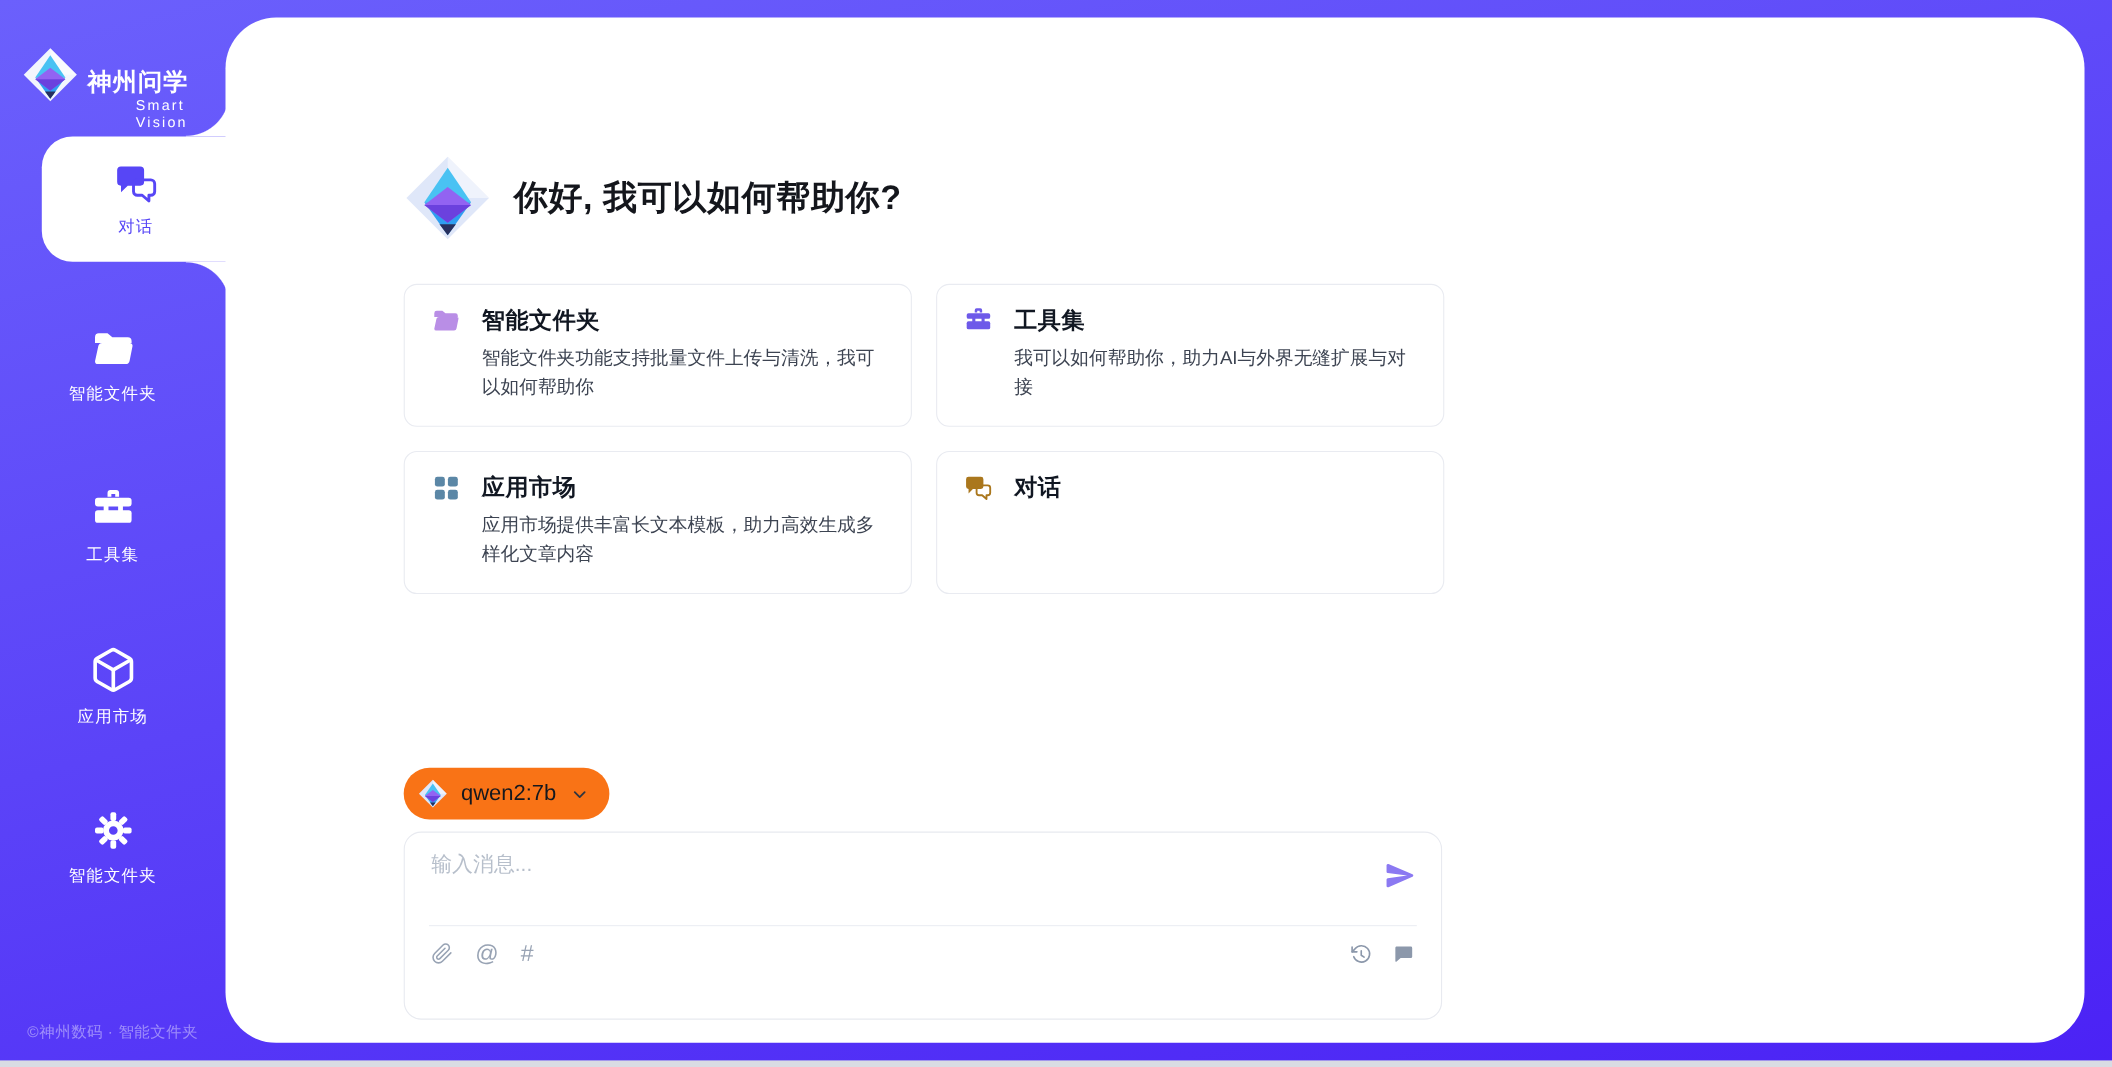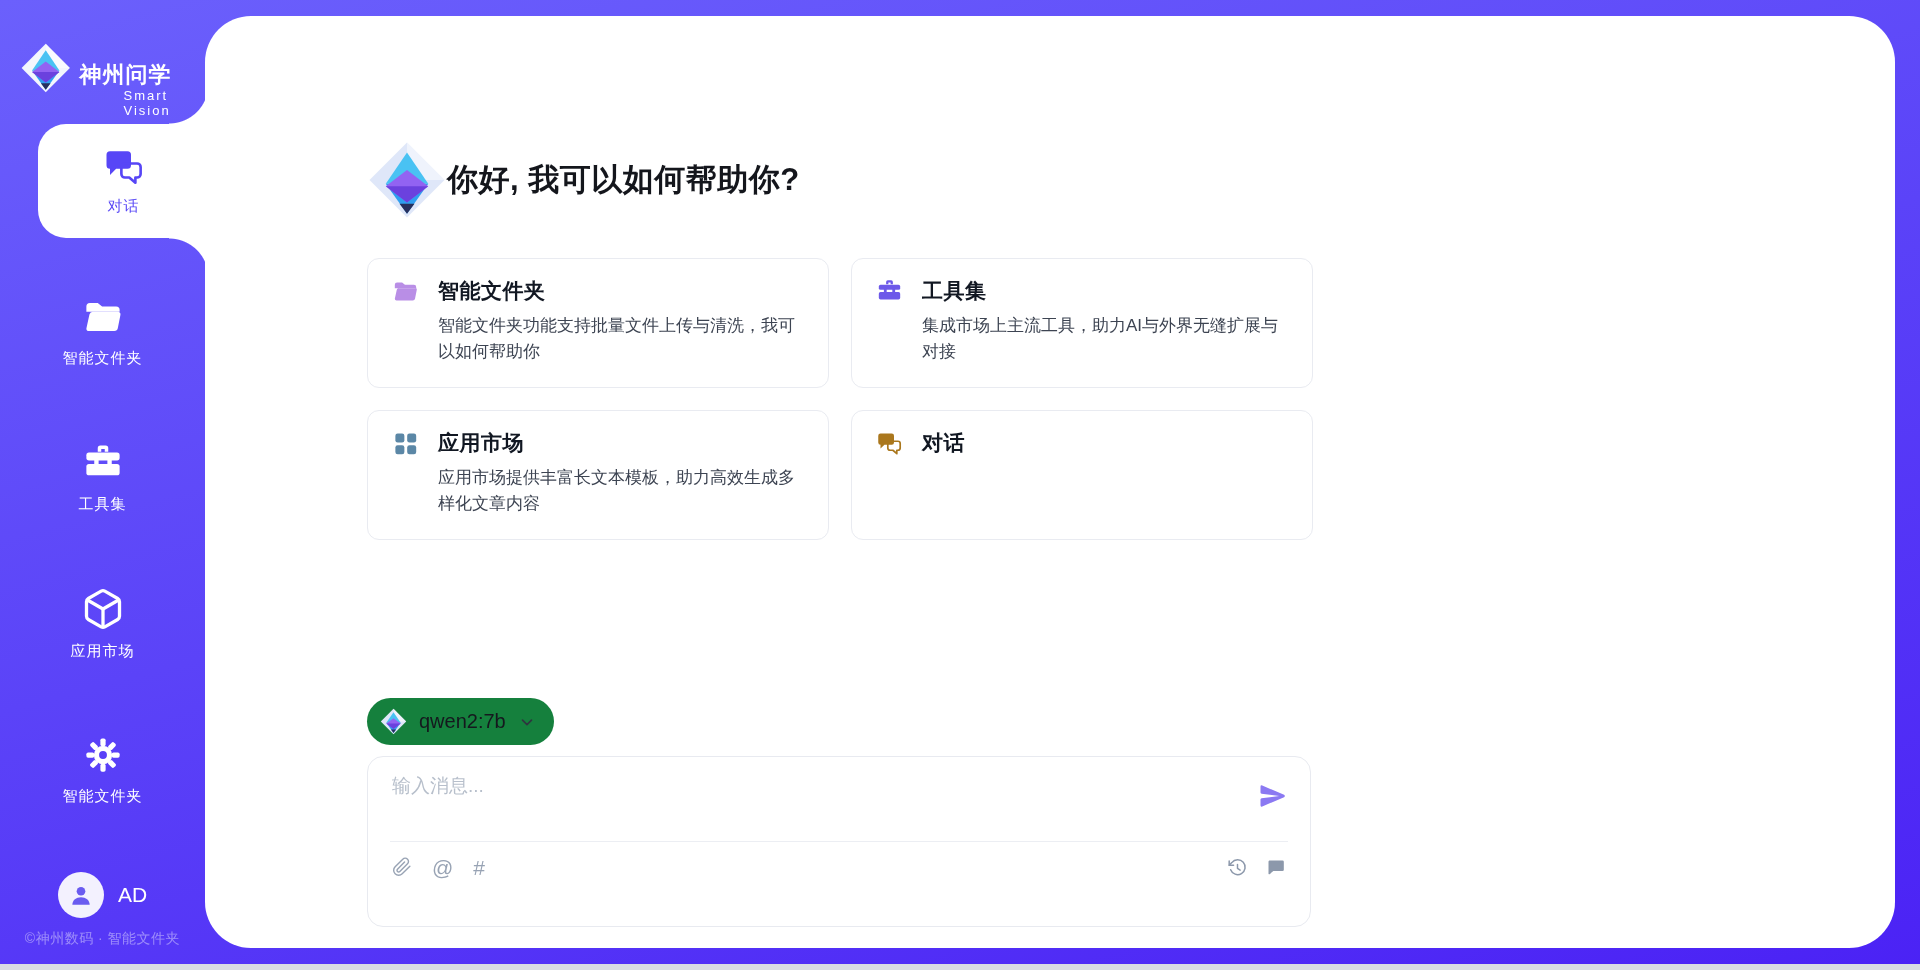--- a/index.html
+++ b/index.html
@@ -61,21 +61,21 @@
   .avatar svg{ width:26px; height:26px; }
   .user-name{ color:#fff; font-size:21px; }
   .side-footer{
     position:absolute; top:930px; left:0; width:205px; text-align:center;
     color:rgba(255,255,255,.42); font-size:14px; white-space:nowrap; letter-spacing:.5px;
   }
 
   
   .content{ position:absolute; left:367px; top:0; width:946px; height:100%; }
 
-  .greeting{ position:absolute; top:140px; left:0; display:flex; align-items:center; }
+  .greeting{ position:absolute; top:140px; left:0; display:flex; align-items:center; gap:20px; }
   .greeting .dm{ width:80px; height:80px; }
   .greeting-text{ font-size:31px; font-weight:bold; color:#14161c; letter-spacing:.5px; }
 
   .cards{
     position:absolute; top:258px; left:0;
     display:grid; grid-template-columns:462px 462px; gap:22px 22px;
   }
   .card{
     width:462px; height:130px; background:#fff;
     border:1px solid #e9ebf1; border-radius:12px;
@@ -87,21 +87,21 @@
   .card-desc{
     margin:8px 0 0 46px; max-width:368px;
     font-size:17px; line-height:26px; color:#3d4452;
   }
   .ic-folder{ color:#b98ee6; } .ic-toolbox{ color:#6d59e9; }
   .ic-grid{ color:#5b87a6; } .ic-chat-card{ color:#aa771d; }
 
   .model-chip{
     position:absolute; top:698px; left:0; height:47px;
     display:inline-flex; align-items:center; gap:12px;
-    background:#15803d; border-radius:24px; padding:0 18px 0 13px; cursor:pointer;
+    background:#f97316; border-radius:24px; padding:0 18px 0 13px; cursor:pointer;
   }
   .model-chip .dm{ width:27px; height:27px; }
   .model-name{ font-size:20px; color:#15181e; }
   .model-chip .chev{ width:18px; height:18px; }
 
   .composer{
     position:absolute; top:756px; left:0; width:944px; height:171px;
     background:#fff; border:1px solid #e8eaf0; border-radius:16px;
   }
   .composer textarea{
@@ -235,28 +235,20 @@
     <div class="nav-label">应用市场</div>
   </div>
 
   <div class="nav-item ni-5">
     <svg class="nav-ic">
         <use href="#sym-gear"></use>
       </svg>
     <div class="nav-label">智能文件夹</div>
   </div>
 
-  <div class="user-row">
-    <div class="avatar">
-      <svg>
-          <use href="#sym-person"></use>
-        </svg>
-    </div>
-    <div class="user-name">AD</div>
-  </div>
 
   <div class="side-footer">©神州数码 · 智能文件夹</div>
 </aside>
 
 <div class="content">
 
   <div class="greeting">
     <svg class="dm dm-pale">
         <use href="#dm"></use>
       </svg>
@@ -274,21 +266,21 @@
       <div class="card-desc">智能文件夹功能支持批量文件上传与清洗，我可以如何帮助你</div>
     </div>
 
     <div class="card">
       <div class="card-head">
         <svg class="ic-toolbox">
             <use href="#sym-toolbox"></use>
           </svg>
         <div class="card-title">工具集</div>
       </div>
-      <div class="card-desc">集成市场上主流工具，助力AI与外界无缝扩展与对接</div>
+      <div class="card-desc">我可以如何帮助你，助力AI与外界无缝扩展与对接</div>
     </div>
 
     <div class="card">
       <div class="card-head">
         <svg class="ic-grid">
             <use href="#sym-grid"></use>
           </svg>
         <div class="card-title">应用市场</div>
       </div>
       <div class="card-desc">应用市场提供丰富长文本模板，助力高效生成多样化文章内容</div>

